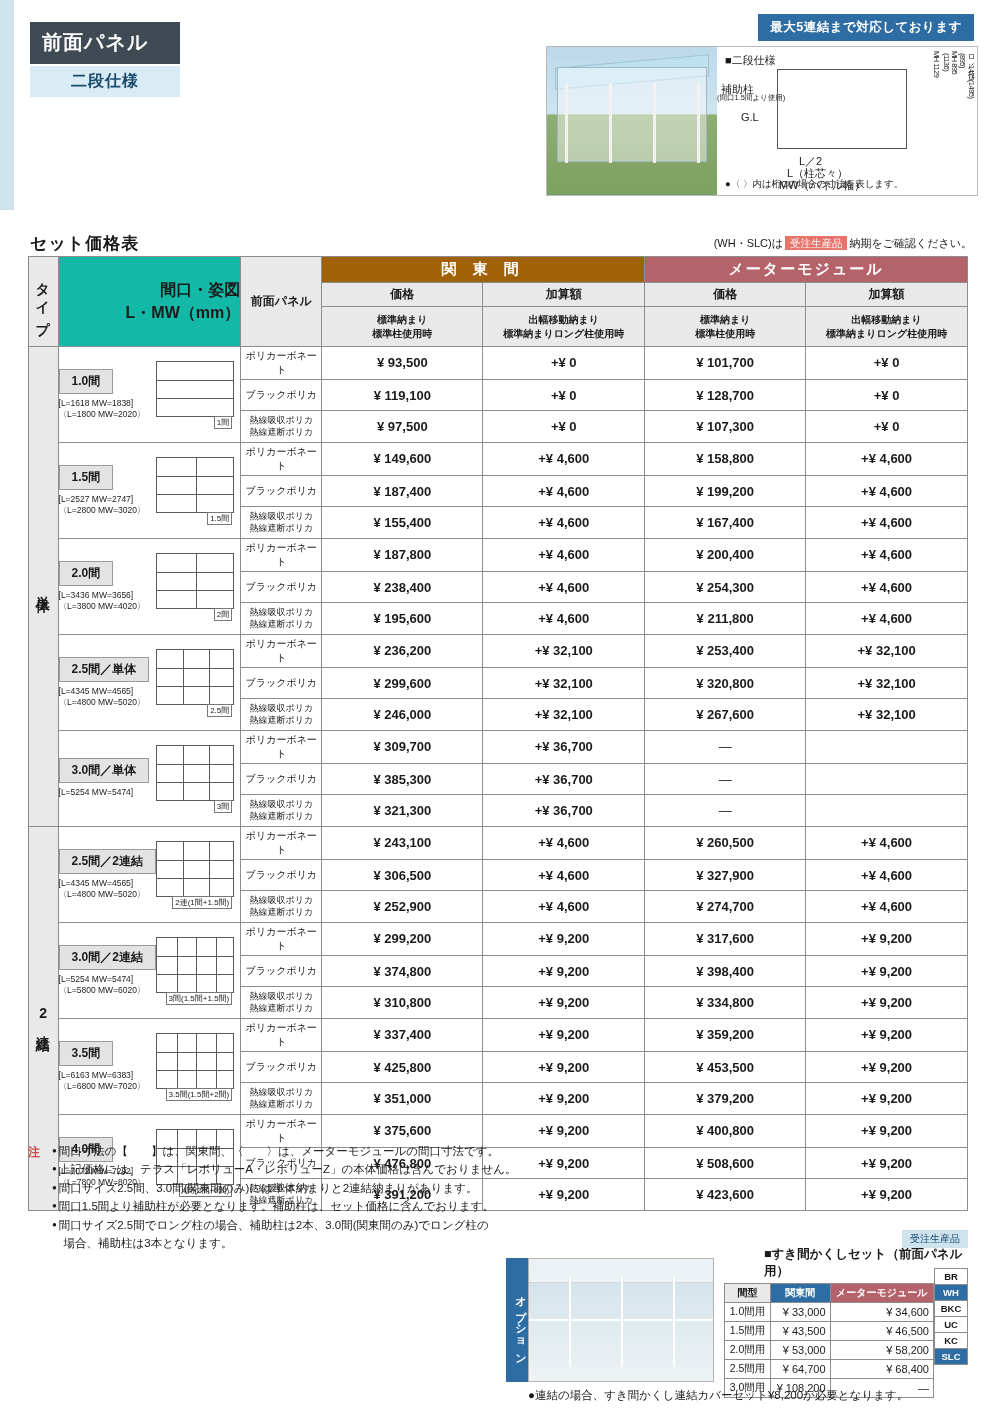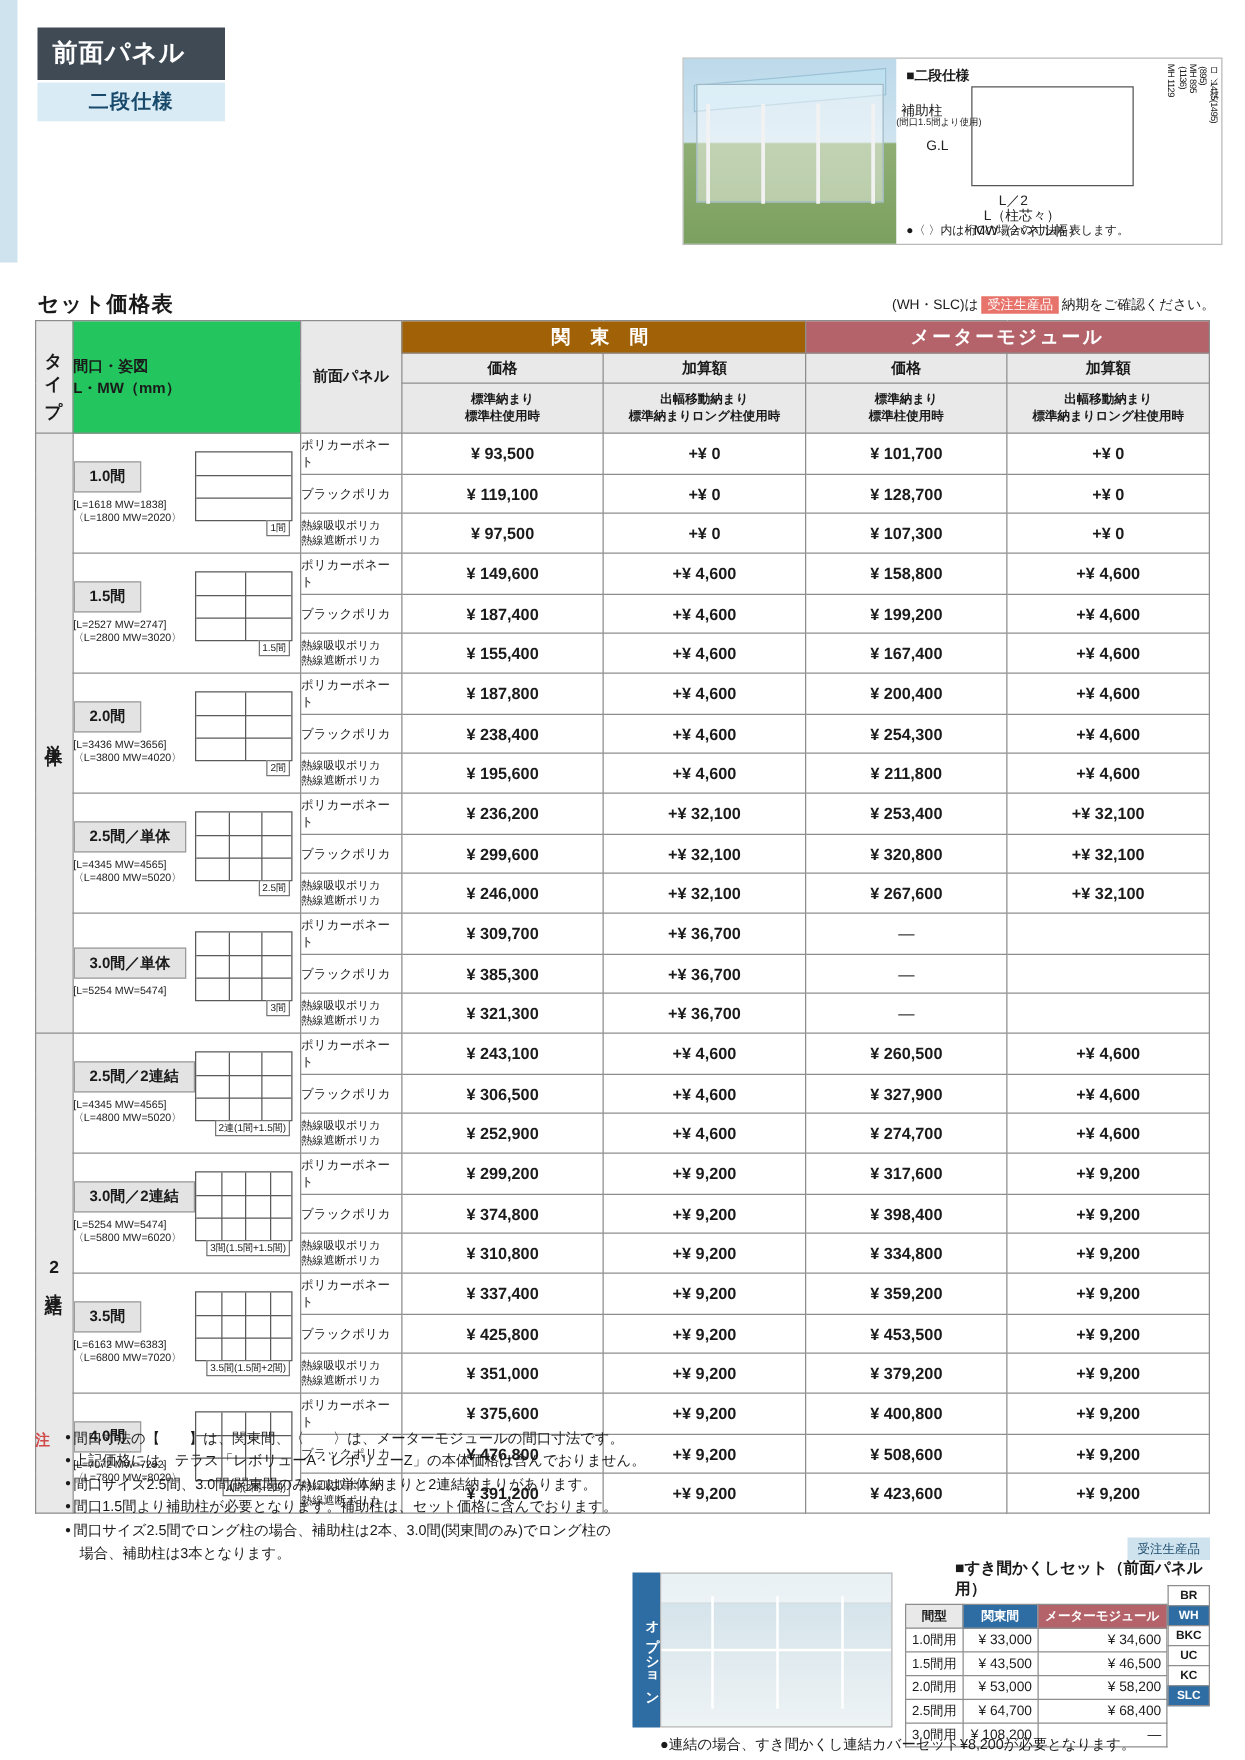--- a/index.html
+++ b/index.html
@@ -29,39 +29,39 @@
     background:#2e6da4; color:#fff; font-size:12.5px; font-weight:bold;
     padding:5px 12px; letter-spacing:.5px;
   }
   
   .hero { position:absolute; left:546px; top:46px; width:432px; height:150px; border:1px solid #b9b9b9; background:#fff; display:flex; }
   .hero-photo { width:170px; height:148px; position:relative; overflow:hidden; background:linear-gradient(#bcd9ea 0%, #cfe4ef 45%, #8fae74 46%, #7ba05f 100%); }
   .hero-photo .house { position:absolute; left:10px; top:20px; width:150px; height:95px; background:rgba(255,255,255,.45); border:1px solid #9fb9c6; }
   .hero-photo .roof { position:absolute; left:8px; top:14px; width:154px; height:22px; background:rgba(190,225,240,.85); transform:skewY(-5deg); border:1px solid #9ec3d6; }
   .hero-photo .post { position:absolute; top:36px; width:3px; height:80px; background:#f2f2f2; }
   .hero-diagram { flex:1; position:relative; padding:6px 4px 4px 8px; }
-  .hd-title { font-size:11px; font-weight:bold; }
+  .hd-title { font-size:11px; font-weight:normal; }
   .hd-canvas { position:absolute; left:60px; top:22px; width:130px; height:80px; border:1px solid #555; }
   .hd-label { position:absolute; font-size:11px; line-height:1.15; color:#222; }
   .hd-vert { position:absolute; font-size:7.5px; writing-mode:vertical-rl; color:#222; letter-spacing:-.5px; }
   .hero-note { position:absolute; left:8px; bottom:4px; font-size:9.5px; }
   
   .sect-title { position:absolute; left:30px; top:232px; font-size:17px; font-weight:bold; letter-spacing:1px; }
   .sect-note { position:absolute; right:24px; top:236px; font-size:11px; }
   .sect-note .tag { background:#e8736b; color:#fff; padding:1px 5px; margin:0 2px; font-size:10.5px; }
   table.price { position:absolute; left:28px; top:256px; width:940px; border-collapse:collapse; font-size:11px; }
   table.price th, table.price td { border:1px solid #8d8d8d; padding:0; }
   .hd-kanto { background:#a16207; color:#fff; font-weight:bold; font-size:15px; letter-spacing:6px; text-align:center; height:26px; }
   .hd-meter { background:#b5636a; color:#fff; font-weight:bold; font-size:15px; letter-spacing:2px; text-align:center; height:26px; }
   .hd-gray { background:#e9e9e9; font-weight:bold; text-align:center; font-size:12px; height:24px; }
   .hd-gray2 { background:#e9e9e9; text-align:center; font-size:10px; line-height:1.35; height:40px; }
   .hd-type { background:#e9e9e9; font-weight:bold; text-align:center; width:30px; font-size:12px; }
-  .hd-ma { background:#22c55e; font-weight:bold; text-align:left; font-size:12px; line-height:1.4; }
+  .hd-ma { background:#14b8a6; font-weight:bold; text-align:right; font-size:16px; line-height:1.4; }
   .vert-label { writing-mode:vertical-rl; text-orientation:upright; font-weight:bold; font-size:14px; letter-spacing:3px; }
-  .cell-panel { font-size:10px; padding:3px 2px; height:28px; }
+  .cell-panel { font-size:10px; text-align:center; padding:3px 2px; height:28px; }
   .cell-panel.two { font-size:9px; line-height:1.25; }
   .cell-price { text-align:center; font-size:13px; font-weight:bold; padding-right:14px; }
   .cell-add { text-align:center; font-size:13px; font-weight:bold; }
   .cell-dash { text-align:center; font-size:13px; }
   .spec-cell { padding:4px 6px; position:relative; height:96px; }
   .spec-name { display:inline-block; background:#e3e3e3; font-size:12px; font-weight:bold; padding:3px 12px; border:1px solid #9a9a9a;text-align:right; }
   .spec-dim { font-size:8.5px; line-height:1.3; margin-top:4px; color:#222; }
   .spec-fig { position:absolute; right:6px; top:14px; width:78px; height:56px; }
   .fig-box { position:absolute; inset:0; border:1px solid #5a5a5a; }
   .fig-box i { position:absolute; top:0; bottom:0; width:1px; background:#5a5a5a; }
@@ -104,20 +104,21 @@
 <body>
 
 <div class="top-band">
   <div class="side-bar"></div>
 
   <div class="title-block">
     <div class="title-main">前面パネル</div>
     <div class="title-sub">二段仕様</div>
   </div>
 
+  <div class="badge-top">最大5連結まで対応しております</div>
 
   <div class="hero">
     <div class="hero-photo">
       <div class="roof"></div>
       <div class="house"></div>
       <div class="post" style="left:18px"></div>
       <div class="post" style="left:62px"></div>
       <div class="post" style="left:106px"></div>
       <div class="post" style="left:150px"></div>
     </div>

